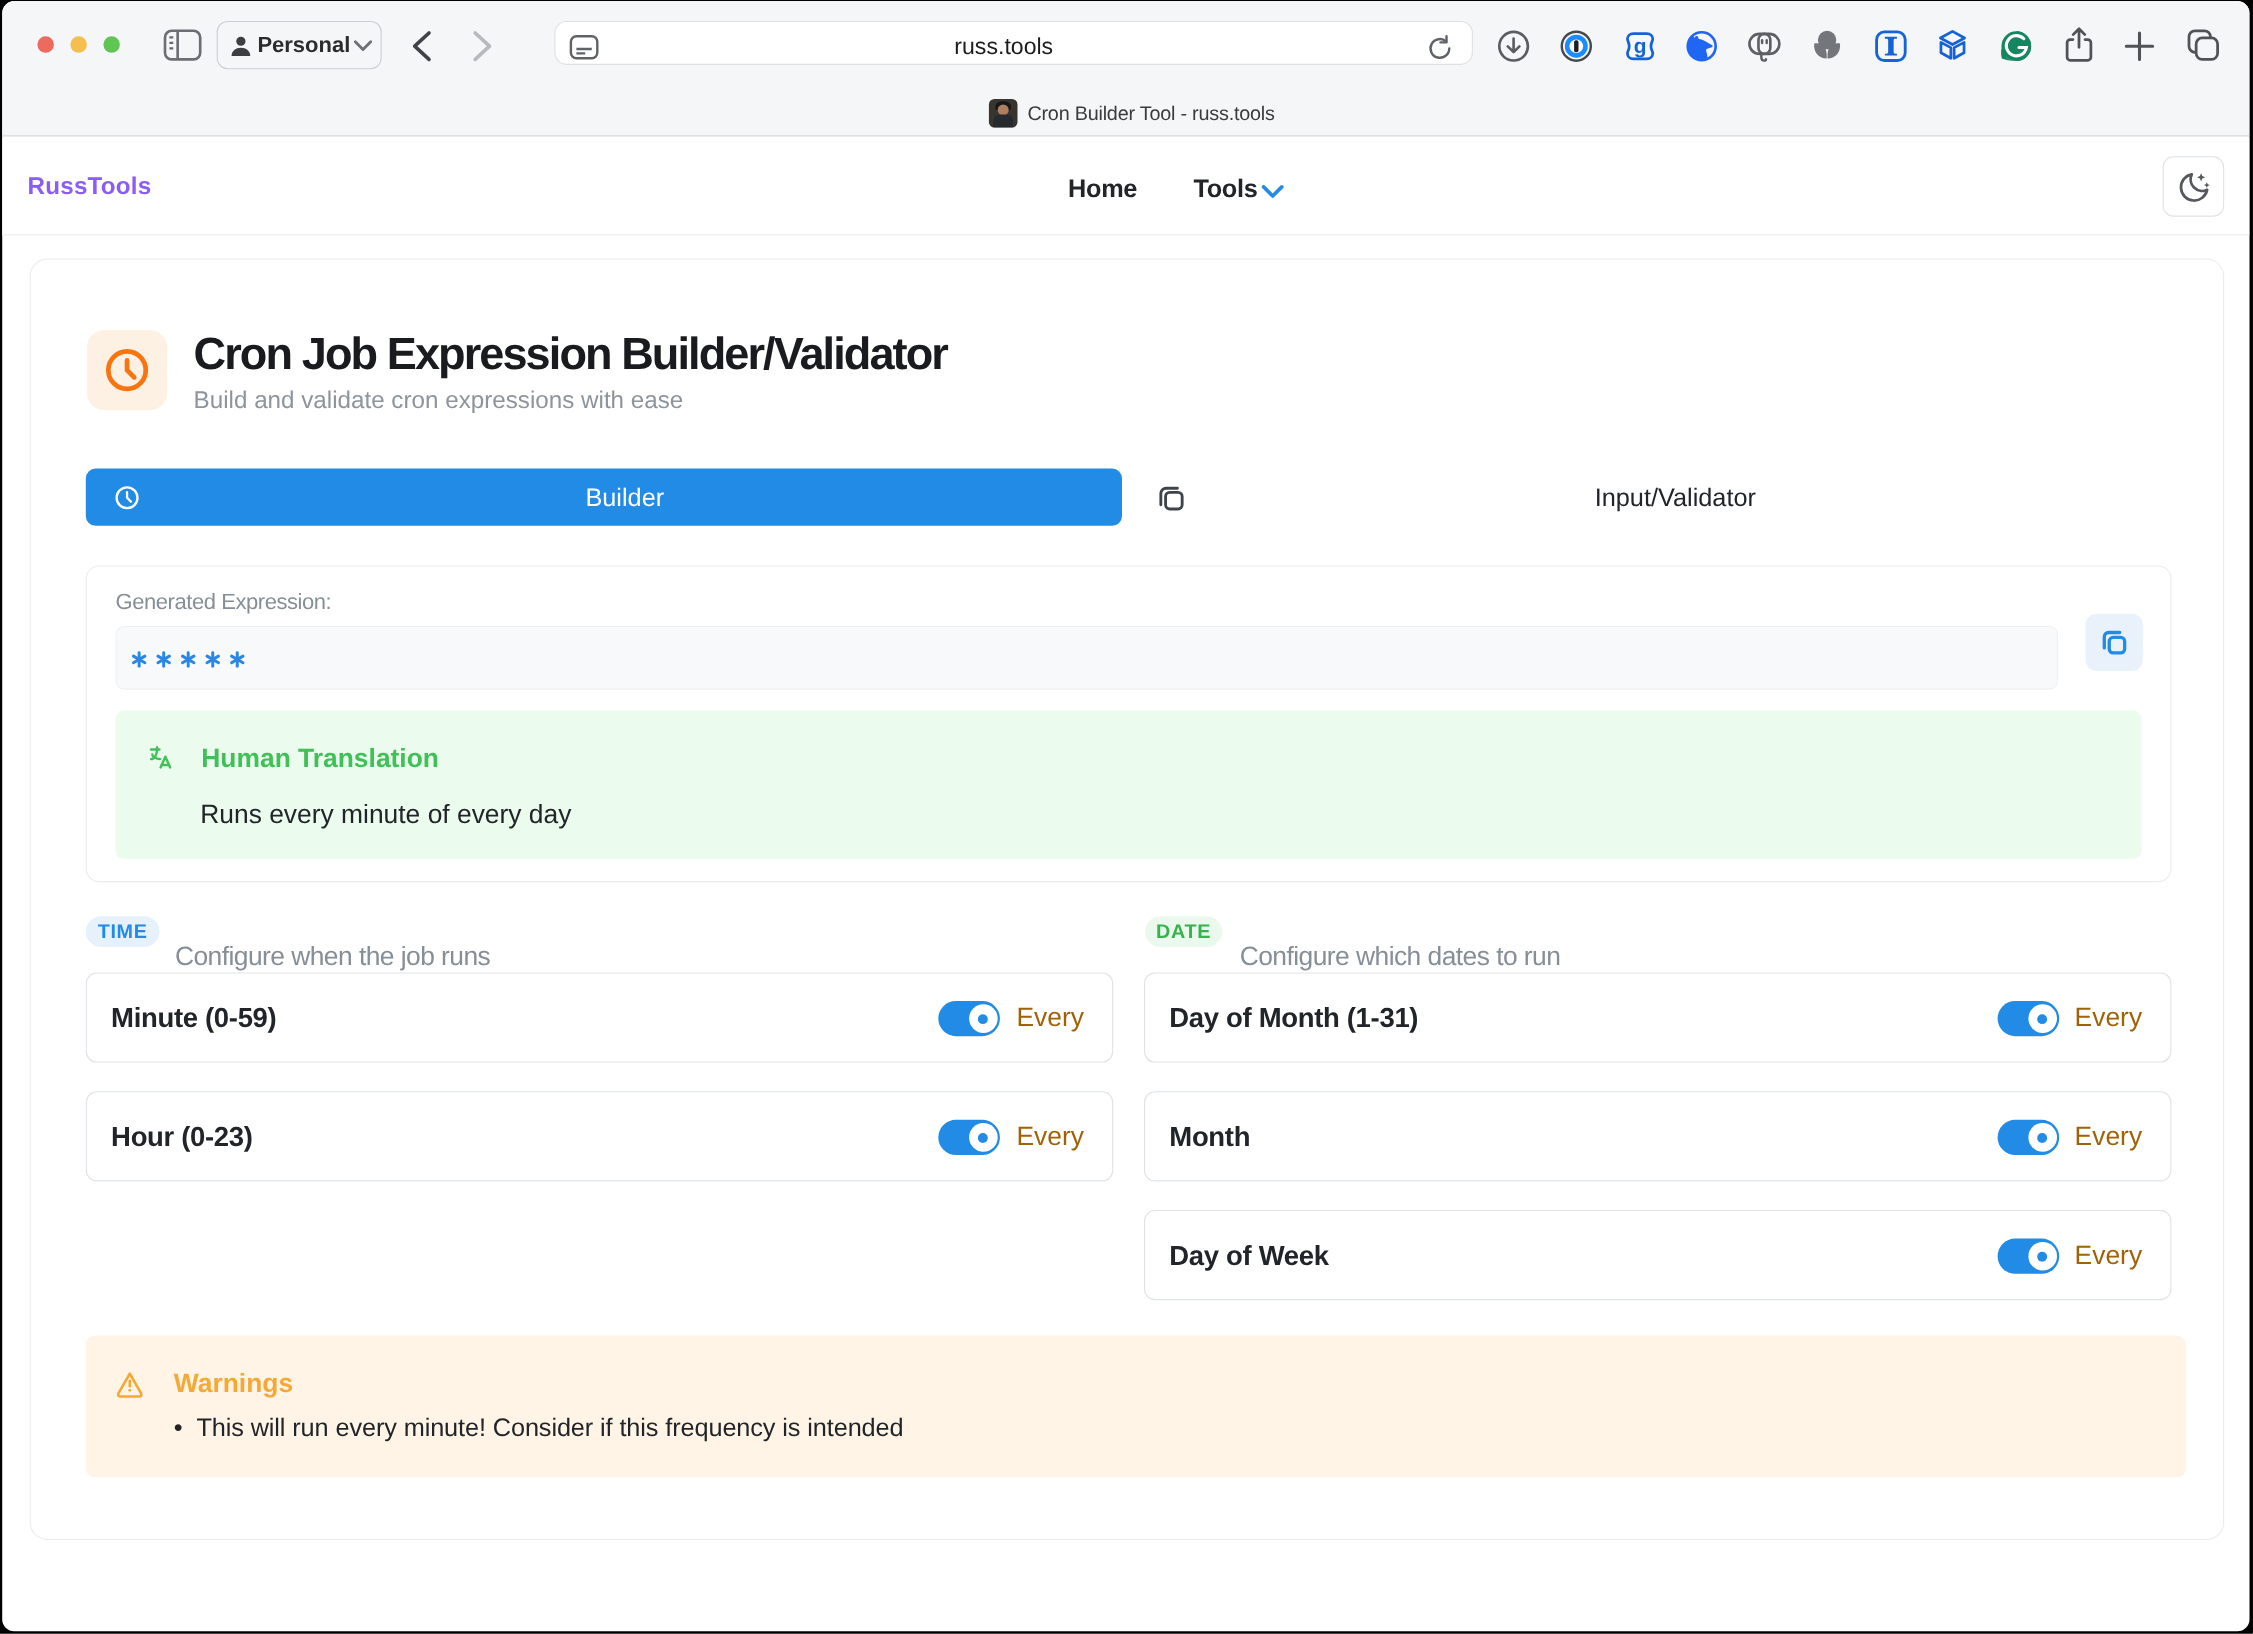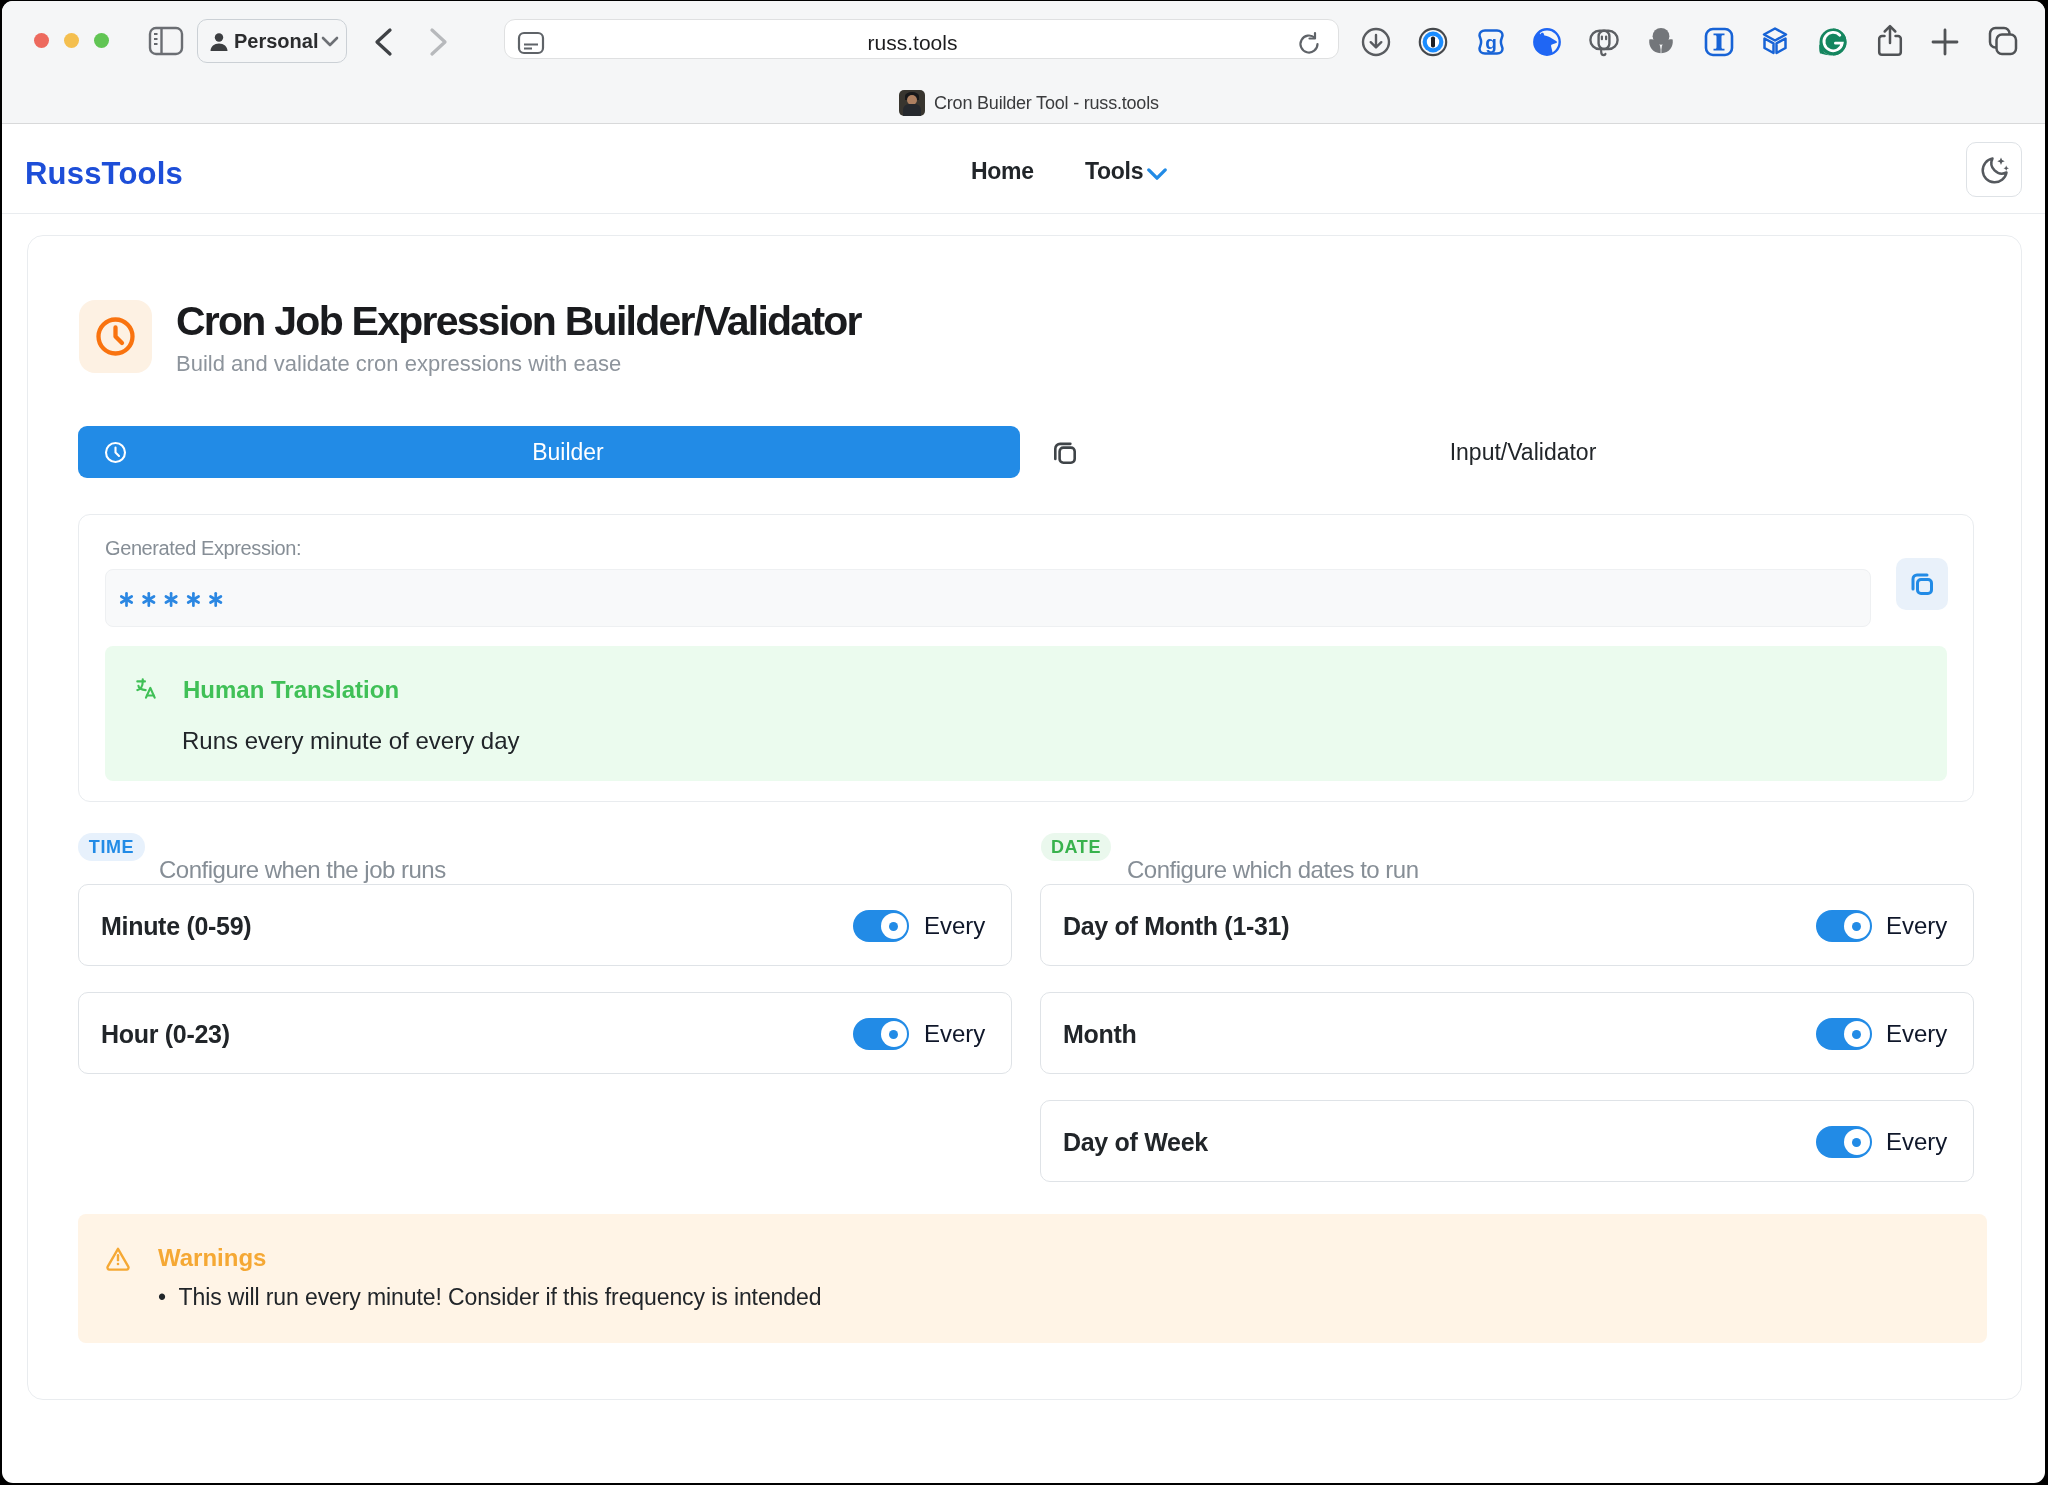--- a/index.html
+++ b/index.html
@@ -10,21 +10,21 @@
   #chrome { position:absolute; left:0; top:0; width:100%; height:123px; background:#f5f6f7; border-bottom:1px solid #d8d9da; }
   .tl { position:absolute; top:32px; width:15px; height:15px; border-radius:50%; }
   #addr { position:absolute; left:502px; top:18px; width:835px; height:40px; background:#fff; border:1px solid #dfe0e1; border-radius:11px; }
   #addrtxt { position:absolute; left:-9px; top:0; width:100%; height:46px; text-align:center; line-height:46px; font-size:21px; color:#1c1c1e; }
   #personal { position:absolute; left:195px; top:18px; width:150px; height:44px; border:1.5px solid #cbd0d5; border-radius:10px; }
   #ptxt { position:absolute; left:36px; top:0; height:42px; line-height:42px; font-size:20px; font-weight:700; color:#2b2c2e; }
   #favrow { position:absolute; left:0; top:88px; width:100%; height:34px; }
   #favtitle { position:absolute; left:932px; top:4px; font-size:18px; letter-spacing:-0.2px; color:#3a3b3d; }
   
   #header { position:absolute; left:0; top:124px; width:100%; height:89px; background:#fff; border-bottom:1px solid #e9ecef; }
-  #brand { position:absolute; left:23px; top:31px; font-size:31px; font-weight:700; color:#1d4ed8; letter-spacing:0.2px; }
+  #brand { position:absolute; left:23px; top:31px; font-size:22px; font-weight:700; color:#8b5cf6; letter-spacing:0.2px; }
   .nav { position:absolute; top:33px; font-size:23px; font-weight:700; letter-spacing:-0.3px; color:#212529; }
   #moonbtn { position:absolute; left:1964px; top:17px; width:56px; height:55px; border:1.5px solid #dee2e6; border-radius:10px; }
   
   #card { position:absolute; left:25px; top:234px; width:1995px; height:1165px; border:1.5px solid #e9ecef; border-radius:16px; background:#fff; }
   #tile { position:absolute; left:51px; top:64px; width:73px; height:73px; background:#fdf1e3; border-radius:16px; }
   #h1 { position:absolute; left:148px; top:62px; font-size:41px; font-weight:700; color:#1a1b1e; letter-spacing:-1.75px; }
   #h1sub { position:absolute; left:148px; top:115px; font-size:22px; color:#8d949c; }
   #tabbtn { position:absolute; left:50px; top:190px; width:942px; height:52px; background:#228be6; border-radius:9px; }
   #tabbtn span { position:absolute; left:38px; top:0; width:904px; text-align:center; line-height:52px; font-size:23px; color:#ffffff; }
   #tabcopy { position:absolute; left:1023px; top:203px; }
@@ -35,21 +35,21 @@
   #expcopy { position:absolute; left:1817px; top:43px; width:52px; height:52px; background:#e9f1fa; border-radius:10px; }
   #trans { position:absolute; left:26px; top:131px; width:1842px; height:135px; background:#ebfbee; border-radius:8px; }
   #transtitle { position:absolute; left:78px; top:30px; font-size:24px; font-weight:700; color:#40c057; }
   #transbody { position:absolute; left:77px; top:81px; font-size:24px; color:#212529; }
   .badge { position:absolute; top:597px; height:28px; border-radius:14px; font-size:18px; font-weight:700; letter-spacing:0.6px; text-align:center; line-height:28px; }
   #btime { left:50px; width:67px; background:#e7f1fc; color:#228be6; }
   #bdate { left:1013px; width:70px; background:#eaf8ed; color:#38b24d; }
   .cfg { position:absolute; top:620px; font-size:24px; letter-spacing:-0.5px; color:#868e96; }
   .row { position:absolute; width:934px; height:82px; border:1.5px solid #dfe3e7; border-radius:10px; background:#fff; }
   .row .lbl { position:absolute; left:22px; top:0; height:82px; line-height:82px; font-size:25px; font-weight:700; letter-spacing:-0.3px; color:#212529; }
-  .row .every { position:absolute; top:0; height:82px; line-height:82px; font-size:24px; color:#0f172a; }
+  .row .every { position:absolute; top:0; height:82px; line-height:82px; font-size:24px; color:#a16207; }
   .sw { position:absolute; top:25px; width:56px; height:32px; background:#228be6; border-radius:16px; }
   .sw i { position:absolute; right:2.5px; top:3px; width:26px; height:26px; background:#fff; border-radius:50%; }
   .sw i:after { content:""; position:absolute; left:8.5px; top:8.5px; width:9px; height:9px; background:#228be6; border-radius:50%; }
   #warn { position:absolute; left:50px; top:978px; width:1909px; height:129px; background:#fff4e6; border-radius:8px; }
   #warntitle { position:absolute; left:80px; top:30px; font-size:24px; font-weight:700; color:#f5a834; }
   #warnbody { position:absolute; left:80px; top:70px; font-size:23px; letter-spacing:-0.1px; color:#212529; }
   svg { display:block; }
 </style>
 </head>
 <body>

